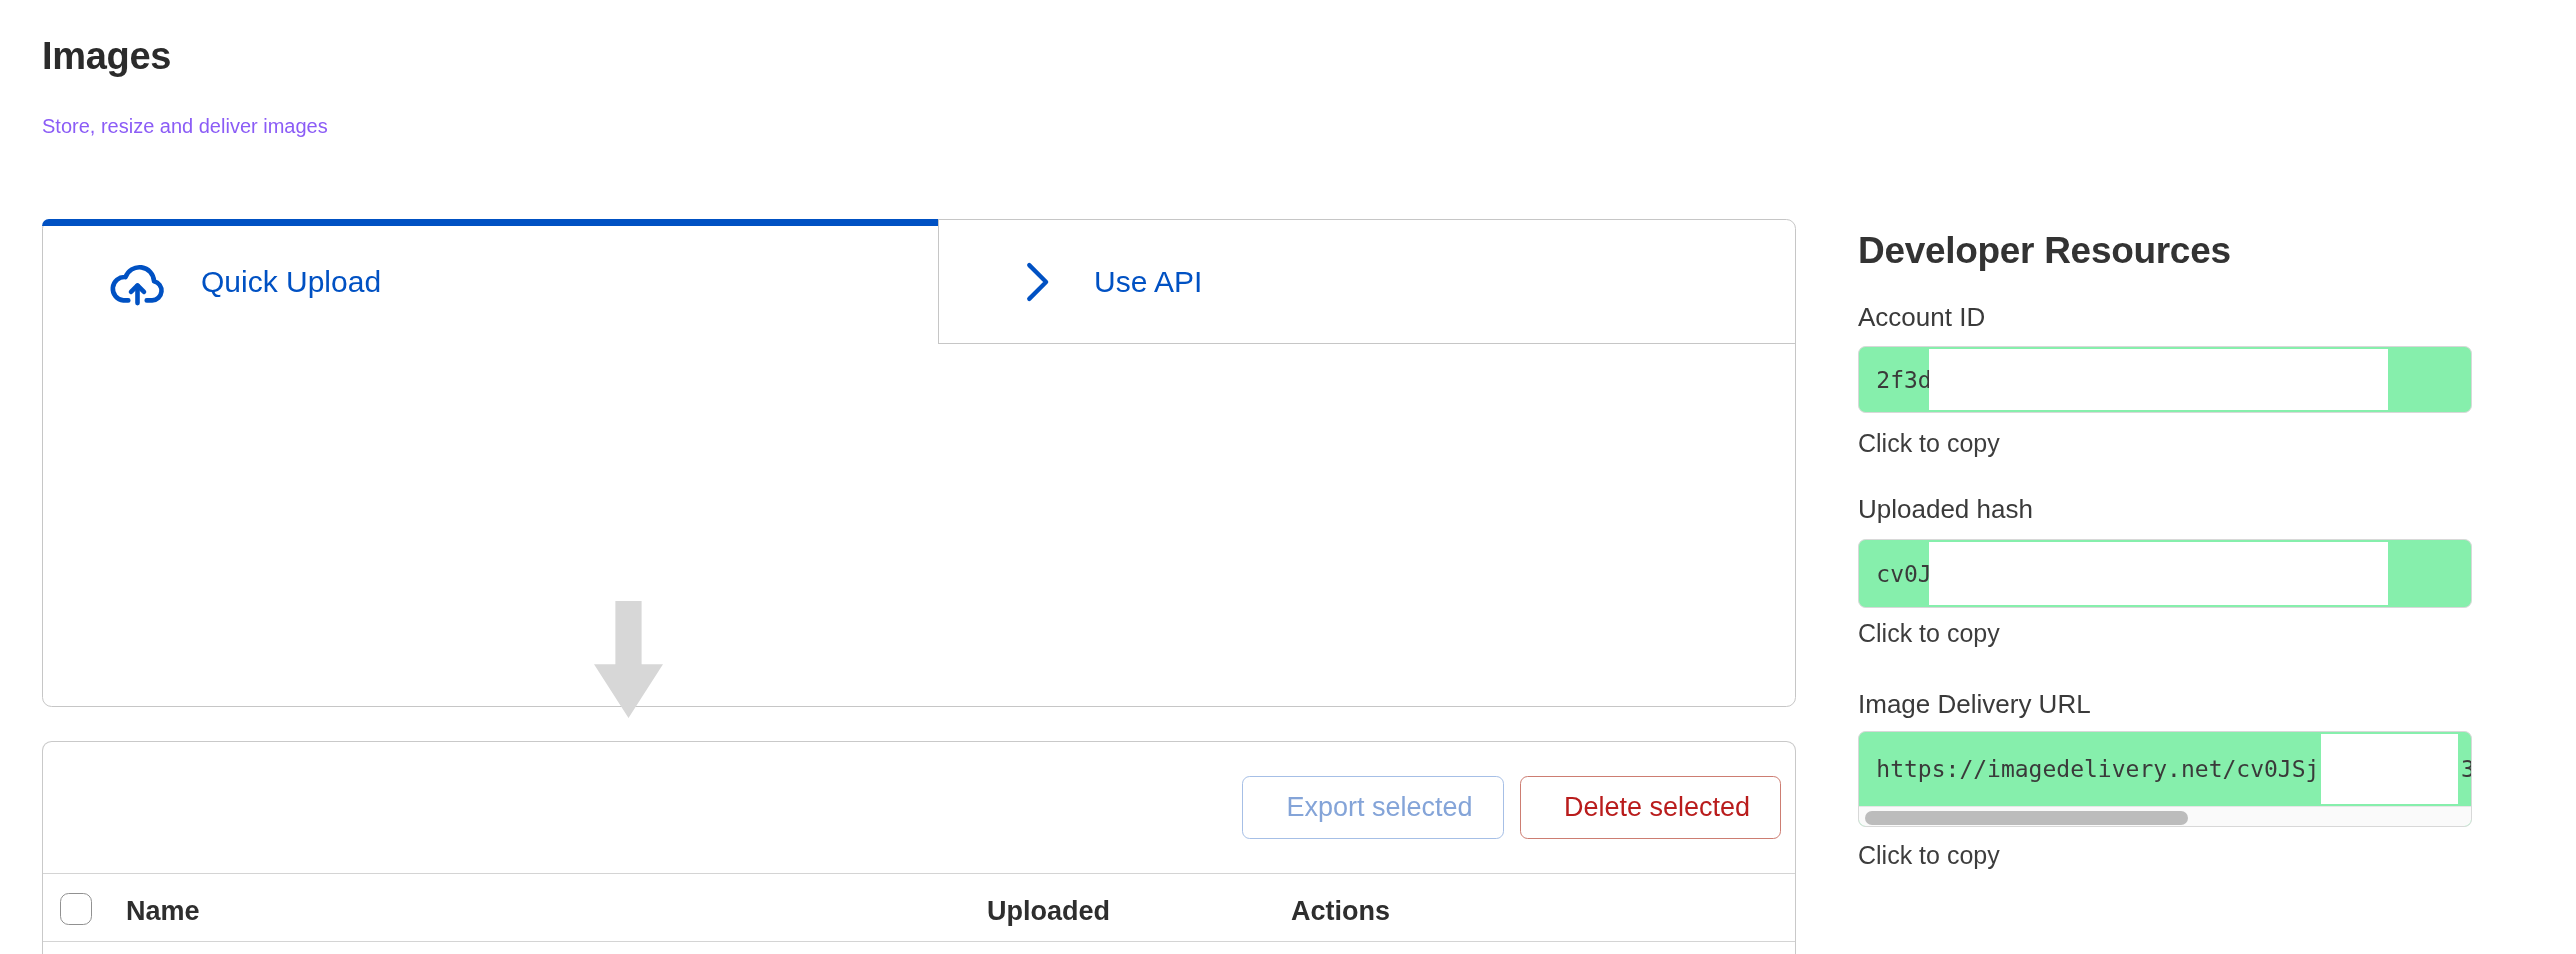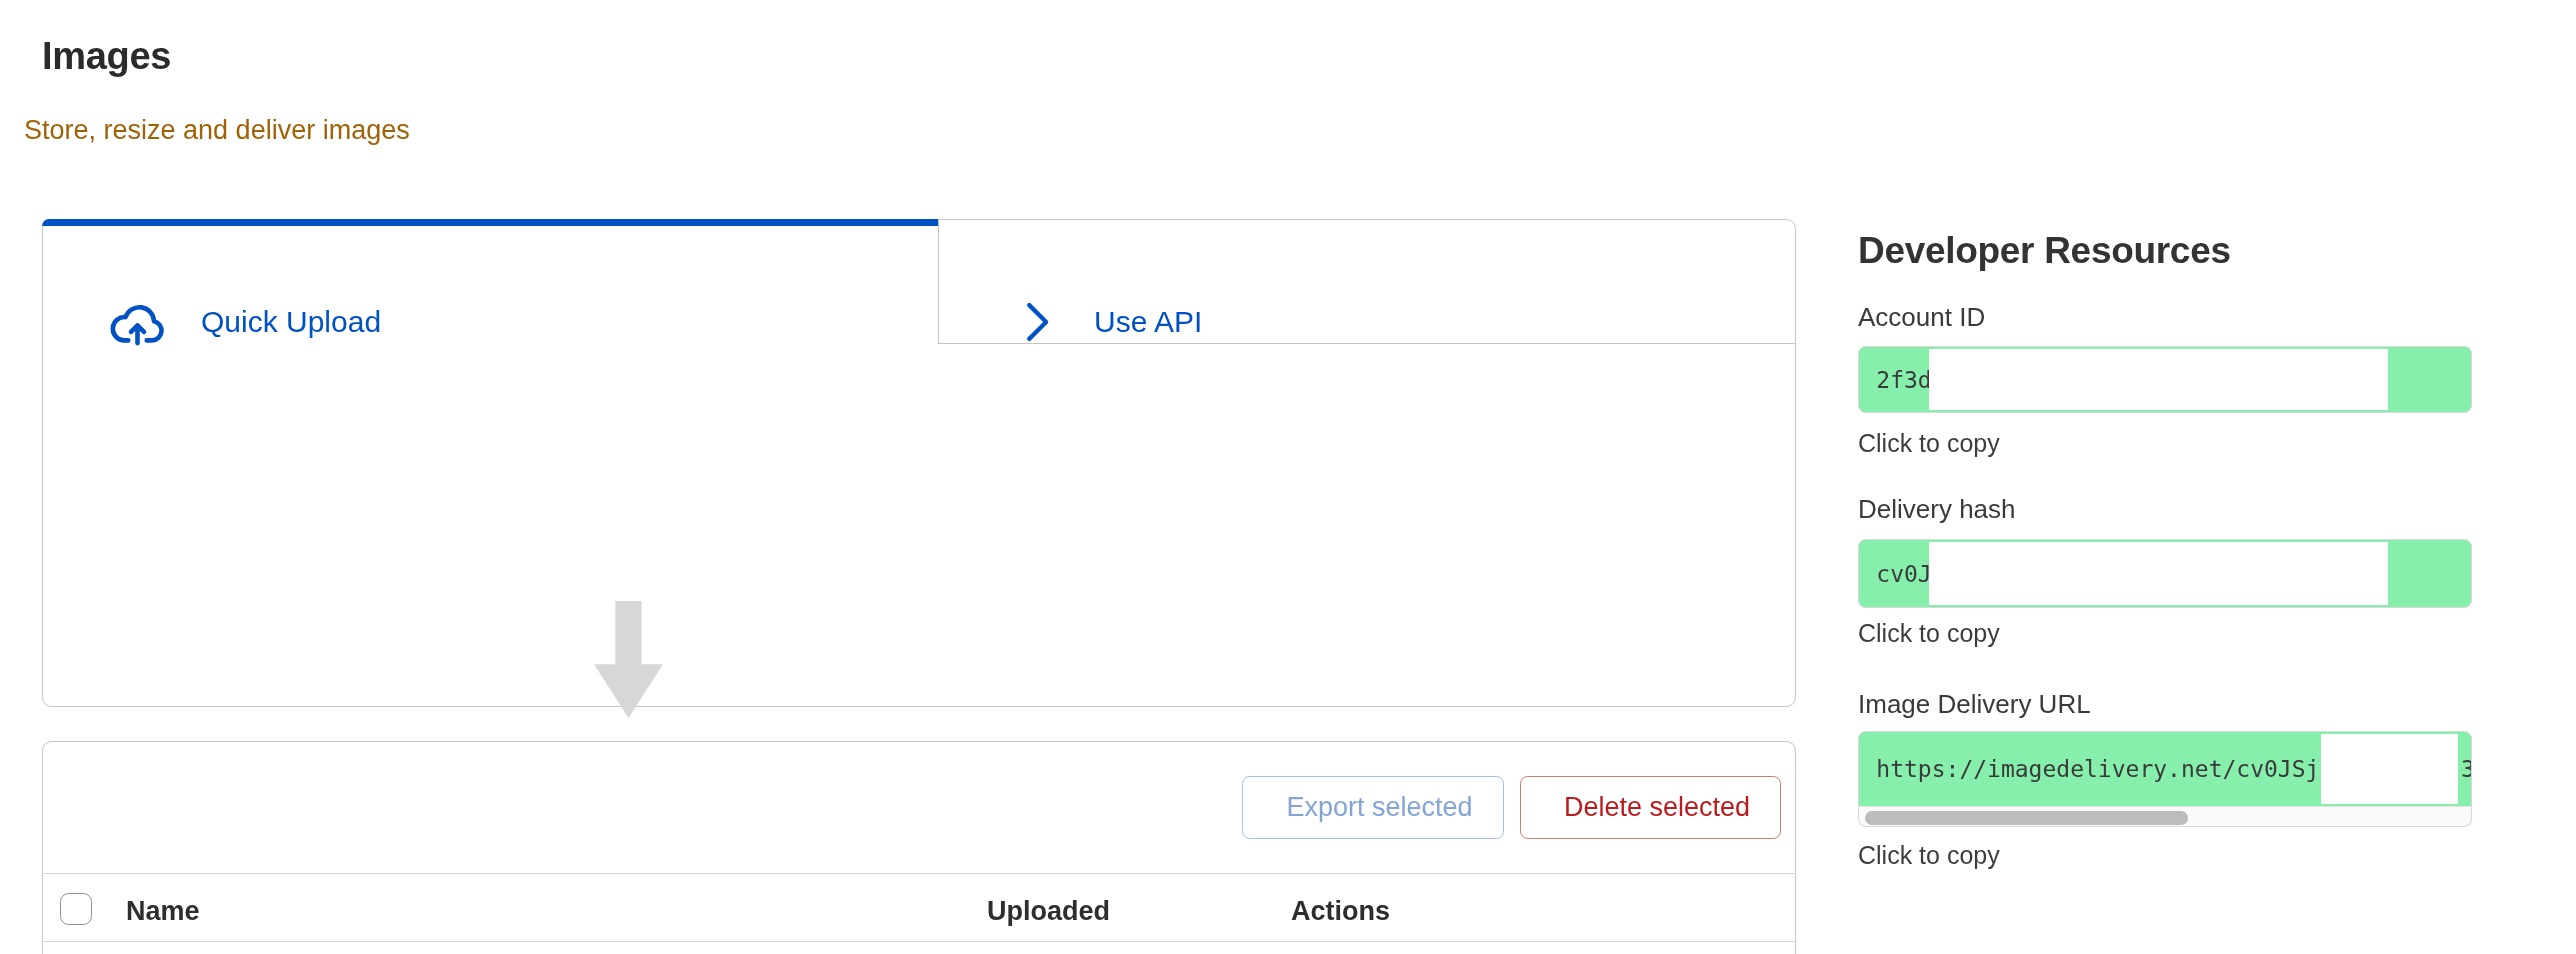--- a/index.html
+++ b/index.html
@@ -4,28 +4,28 @@
 <style>
   html,body{margin:0;padding:0;background:#fff;}
   #app{
     position:relative;width:2576px;height:954px;overflow:hidden;
     background:#fff;font-family:"Liberation Sans",sans-serif;color:#303030;
   }
   .abs{position:absolute;}
 
   
   .page-title{left:42px;top:35px;font-size:38px;font-weight:700;color:#2b2b2b;letter-spacing:-0.3px;}
-  .page-subtitle{left:24px;top:115px;font-size:27px;color:#a16207;}
+  .page-subtitle{left:42px;top:115px;font-size:20px;color:#8b5cf6;}
 
   
   .upload-module{left:42px;top:219px;width:1754px;height:488px;border:1px solid #c6c6c6;border-radius:9.6px;background:#fff;box-sizing:border-box;}
   .active-tab-bar{left:-1px;top:-1px;width:896px;height:6.7px;background:#0051c3;border-radius:9.6px 0 0 0;}
   .tab-separator{left:895px;top:0;width:1px;height:124px;background:#c6c6c6;}
   .inactive-tab-bottom{left:895px;top:123px;width:858px;height:1px;background:#c6c6c6;}
-  .tab{top:0;height:124px;display:flex;align-items:center;cursor:pointer;margin-top:40px;}
+  .tab{top:0;height:124px;display:flex;align-items:center;cursor:pointer;}
   .tab-quick{left:0;width:895px;padding-left:62px;box-sizing:border-box;}
   .tab-api{left:896px;width:857px;padding-left:70px;box-sizing:border-box;}
   .tab-label{font-size:30px;color:#0051c3;margin-left:31px;}
   .tab-icon{width:65px;height:65px;display:block;}
   .chev-icon{width:54px;height:54px;display:block;}
 
   .dropzone{left:0;top:124px;width:1752px;height:362px;cursor:pointer;}
   .drop-arrow{left:551px;top:257px;width:69px;height:117px;background:#d7d7d7;
     clip-path:polygon(31% 0,69% 0,69% 54%,100% 54%,50% 100%,0 54%,31% 54%);}
   .drop-label{left:679px;top:296px;font-size:35px;color:#0051c3;}
@@ -113,21 +113,21 @@
 
   <div class="abs sidebar-title">Developer Resources</div>
 
   <div class="abs field-label lab-id">Account ID</div>
   <div class="abs copy-field f-id">
     <span class="field-value mono">2f3d</span>
     <span class="redaction red-block"></span>
   </div>
   <div class="abs helper h-id">Click to copy</div>
 
-  <div class="abs field-label lab-hash">Delivery hash</div>
+  <div class="abs field-label lab-hash">Uploaded hash</div>
   <div class="abs copy-field f-hash">
     <span class="field-value mono">cv0J</span>
     <span class="redaction red-block"></span>
   </div>
   <div class="abs helper h-hash">Click to copy</div>
 
   <div class="abs field-label lab-url">Image Delivery URL</div>
   <div class="abs copy-field f-url">
     <span class="field-value mono">https://imagedelivery.net/cv0JSj</span>
     <span class="redaction red-url"></span>

